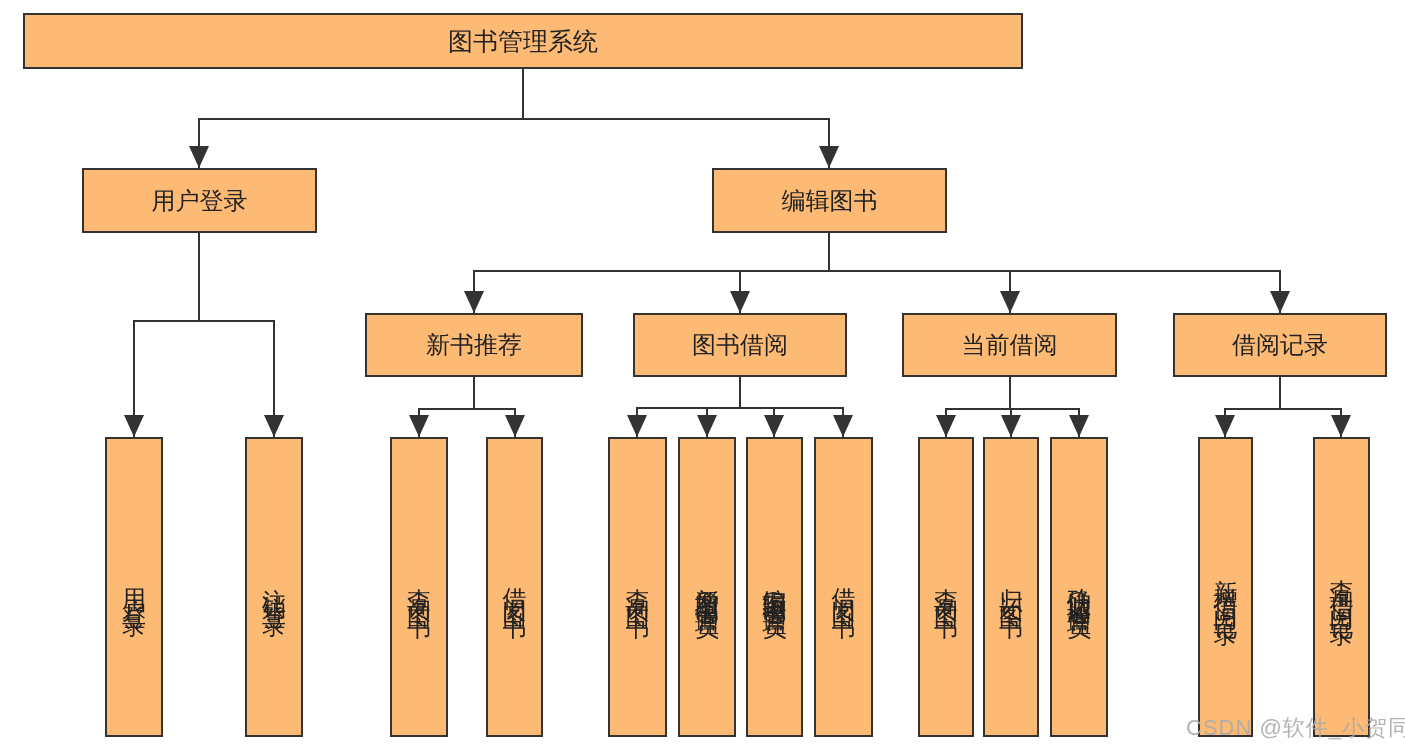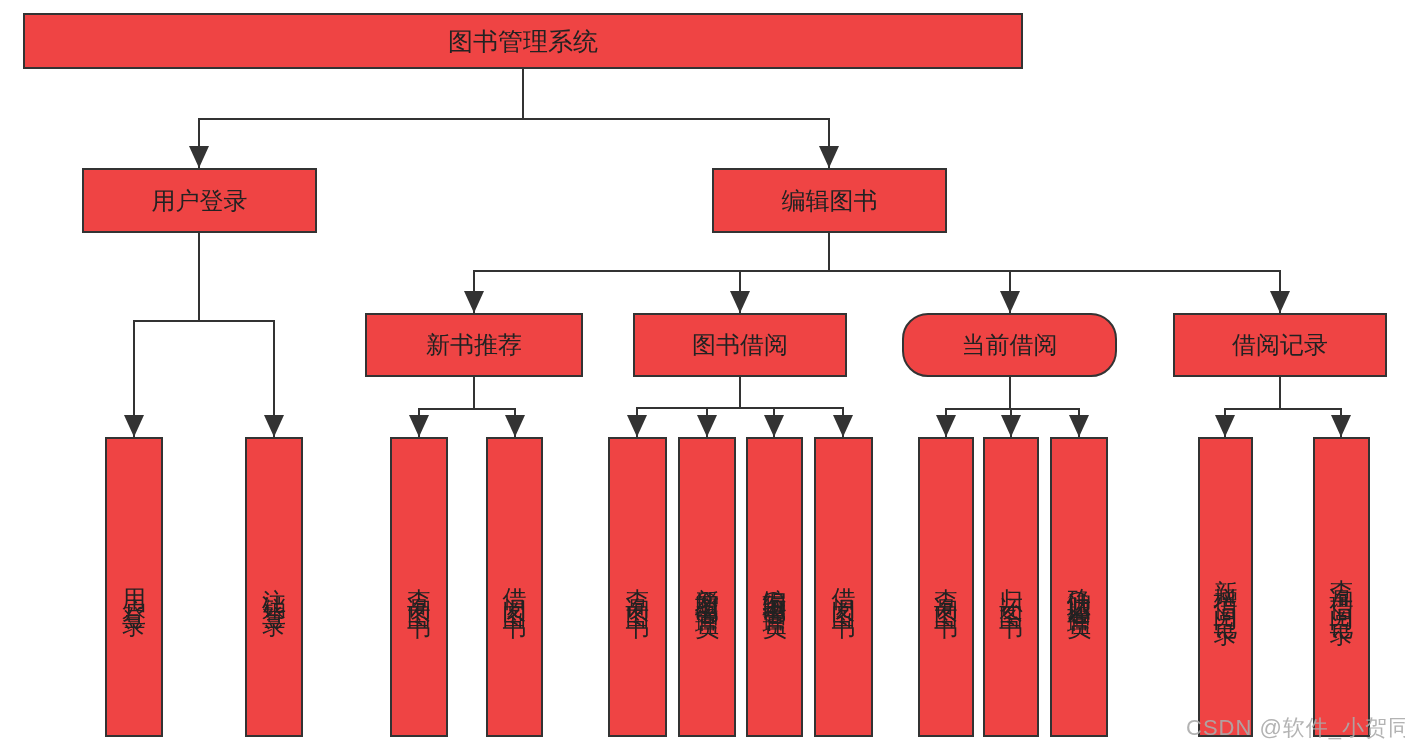--- a/index.html
+++ b/index.html
@@ -2,21 +2,21 @@
 <html><head>
 <meta charset="utf-8">
 <style>
   html,body{margin:0;padding:0;background:#ffffff;}
   .stage{
     position:relative;width:1405px;height:747px;background:#ffffff;overflow:hidden;
     font-family:"Liberation Sans","DejaVu Sans",sans-serif;color:#222222;
   }
   
   .node{
-    position:absolute;box-sizing:border-box;border:2px solid #333333;background:#ef4444;
+    position:absolute;box-sizing:border-box;border:2px solid #333333;background:#fdba74;
     display:flex;align-items:center;justify-content:center;
     font-size:24px;line-height:1;color:#222222;white-space:nowrap;
   }
   .node-v{
     writing-mode:vertical-rl;text-orientation:mixed;
     letter-spacing:9px;white-space:normal;
   }
   .node-v.tight{letter-spacing:4px;}
   .root-node{font-size:25px;}
   
@@ -99,21 +99,21 @@
   <div class="node root-node" style="left:23px;top:13px;width:1000px;height:56px;">图书管理系统</div>
 
   <div class="node" style="left:82px;top:168px;width:235px;height:65px;">用户登录</div>
 
   <div class="node" style="left:712px;top:168px;width:235px;height:65px;">编辑图书</div>
 
   <div class="node" style="left:365px;top:313px;width:218px;height:64px;">新书推荐</div>
 
   <div class="node" style="left:633px;top:313px;width:214px;height:64px;">图书借阅</div>
 
-  <div class="node" style="left:902px;top:313px;width:215px;height:64px;border-radius:26px;">当前借阅</div>
+  <div class="node" style="left:902px;top:313px;width:215px;height:64px;">当前借阅</div>
 
   <div class="node" style="left:1173px;top:313px;width:214px;height:64px;">借阅记录</div>
 
   <div class="node node-v" style="left:105px;top:437px;width:58px;height:300px;">用户登录</div>
   <div class="node node-v" style="left:245px;top:437px;width:58px;height:300px;">注销登录</div>
 
   <div class="node node-v" style="left:390px;top:437px;width:58px;height:300px;">查询图书</div>
   <div class="node node-v" style="left:486px;top:437px;width:57px;height:300px;">借阅图书</div>
 
   <div class="node node-v" style="left:608px;top:437px;width:59px;height:300px;">查询图书</div>

